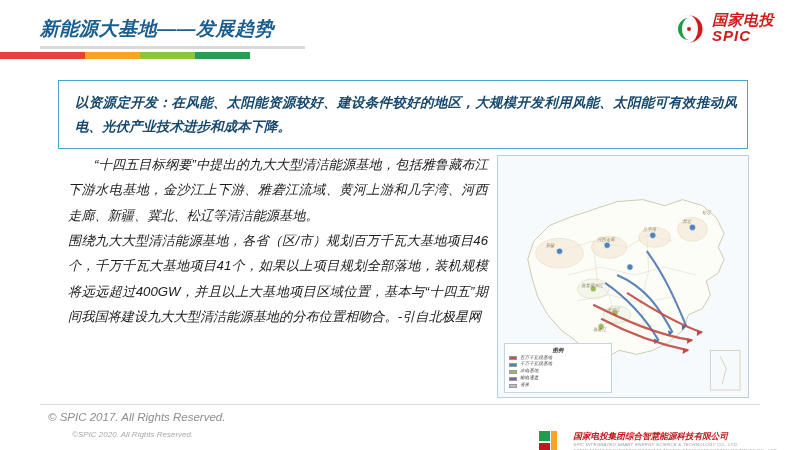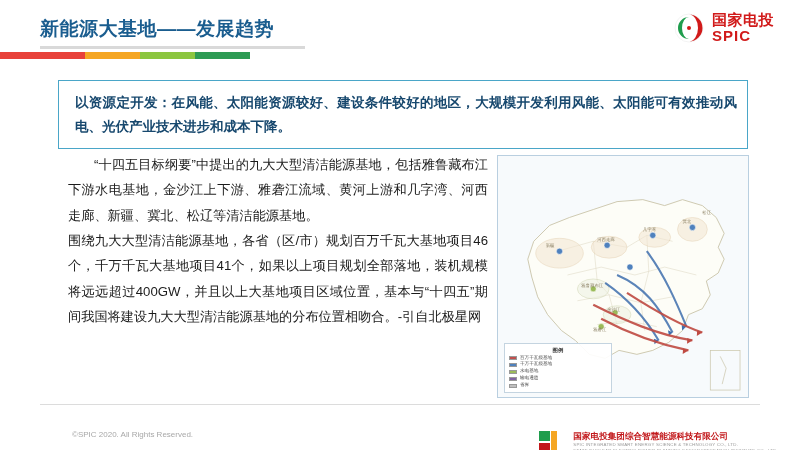--- a/index.html
+++ b/index.html
@@ -6,20 +6,21 @@
   html, body {
     width: 800px; height: 450px;
     font-family: "Liberation Sans", sans-serif;
     background: #ffffff;
     overflow: hidden;
   }
   .slide {
     position: relative;
     width: 800px; height: 316px;
     background: #ffffff;
+    font-style: italic;
   }
 
   
   .header {
     position: absolute;
     left: 0; top: 0;
     width: 800px; height: 56px;
     background: #ffffff;
   }
   .title-bar {
@@ -47,21 +48,21 @@
   .accent-bar i { display: block; height: 100%; }
   .ab1 { width: 34%; background: #e8413a; }
   .ab2 { width: 22%; background: #f5a623; }
   .ab3 { width: 22%; background: #8cc63f; }
   .ab4 { width: 22%; background: #2e9b54; }
 
   .logo {
     position: absolute;
     right: 26px; top: 12px;
     display: flex;
-    align-items: center;
+    align-items: flex-end;
     gap: 8px;
   }
   .logo-mark {
     position: relative;
     width: 30px; height: 30px;
   }
   .logo-text { line-height: 1.05; }
   .logo-cn {
     font-size: 15px; font-weight: bold; color: #d11a1a;
     letter-spacing: 0.5px;
@@ -301,20 +302,21 @@
         <span>输电通道</span>
       </div>
       <div class="lg-row">
         <span class="sw" style="background:#bfbfbf"></span>
         <span>省界</span>
       </div>
     </div>
   </div>
 
   <div class="footer-rule"></div>
+  <div class="copy1">© SPIC 2017. All Rights Reserved.</div>
   <div class="copy2">©SPIC 2020. All Rights Reserved.</div>
 
   <div class="foot-logo">
     <div class="foot-mark">
       <svg viewBox="0 0 28 28" width="28" height="28">
         <rect x="1" y="3" width="11" height="10" fill="#1f9d4d"></rect>
         <rect x="1" y="15" width="11" height="10" fill="#c2181b"></rect>
         <rect x="13" y="3" width="6" height="22" fill="#f5a623"></rect>
       </svg>
     </div>

